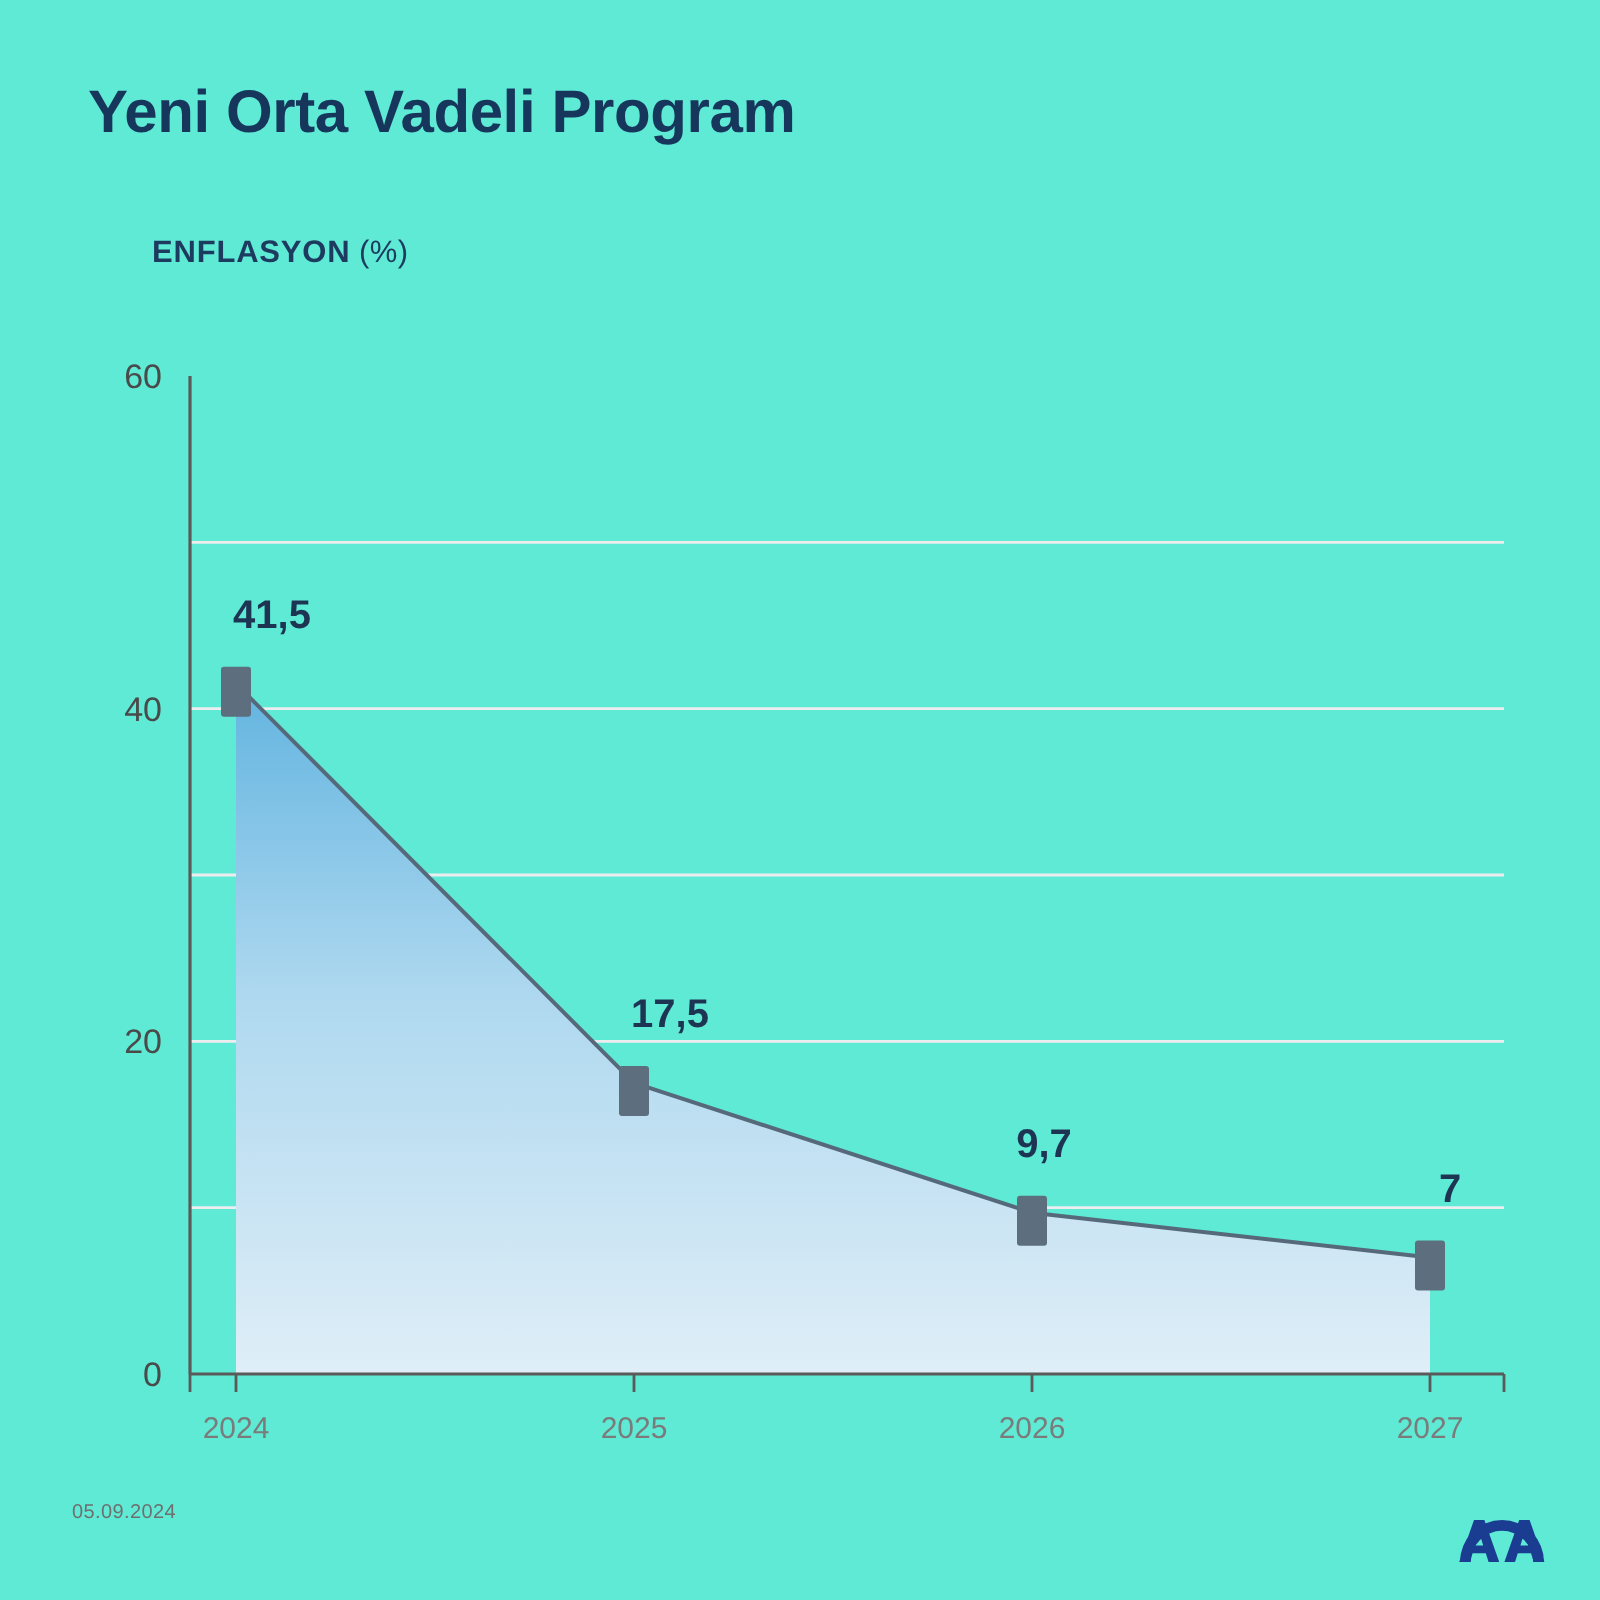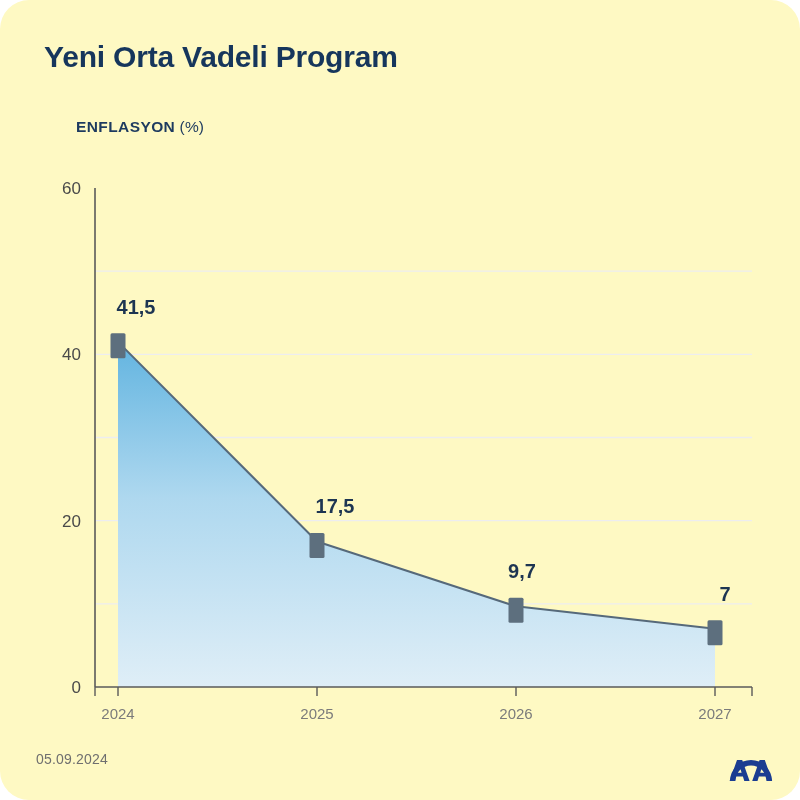--- a/index.html
+++ b/index.html
@@ -13,22 +13,21 @@
     font-family: "Liberation Sans", sans-serif;
     overflow: hidden;
     position: relative;
   }
 
   #infographic {
     position: absolute;
     left: 0; top: 0;
     width: 800px;
     height: 800px;
-    background: #fef9c3;
-    border-radius: 29px;
+    background: #5eead4;
   }
 
   
   #chart-title {
     position: absolute;
     left: 44px;
     top: 40px;
     font-size: 30px;
     font-weight: bold;
     color: #16365c;
@@ -84,21 +83,21 @@
     font-size: 20px;
     font-weight: bold;
     fill: #1d3552;
   }
 
   
   #footer-date {
     position: absolute;
     left: 36px;
     top: 751px;
-    font-size: 14px;
+    font-size: 10px;
     color: #6f6f6f;
     letter-spacing: 0.2px;
     white-space: nowrap;
   }
 
   #brand-logo {
     position: absolute;
     left: 726px;
     top: 748px;
     width: 50px;

